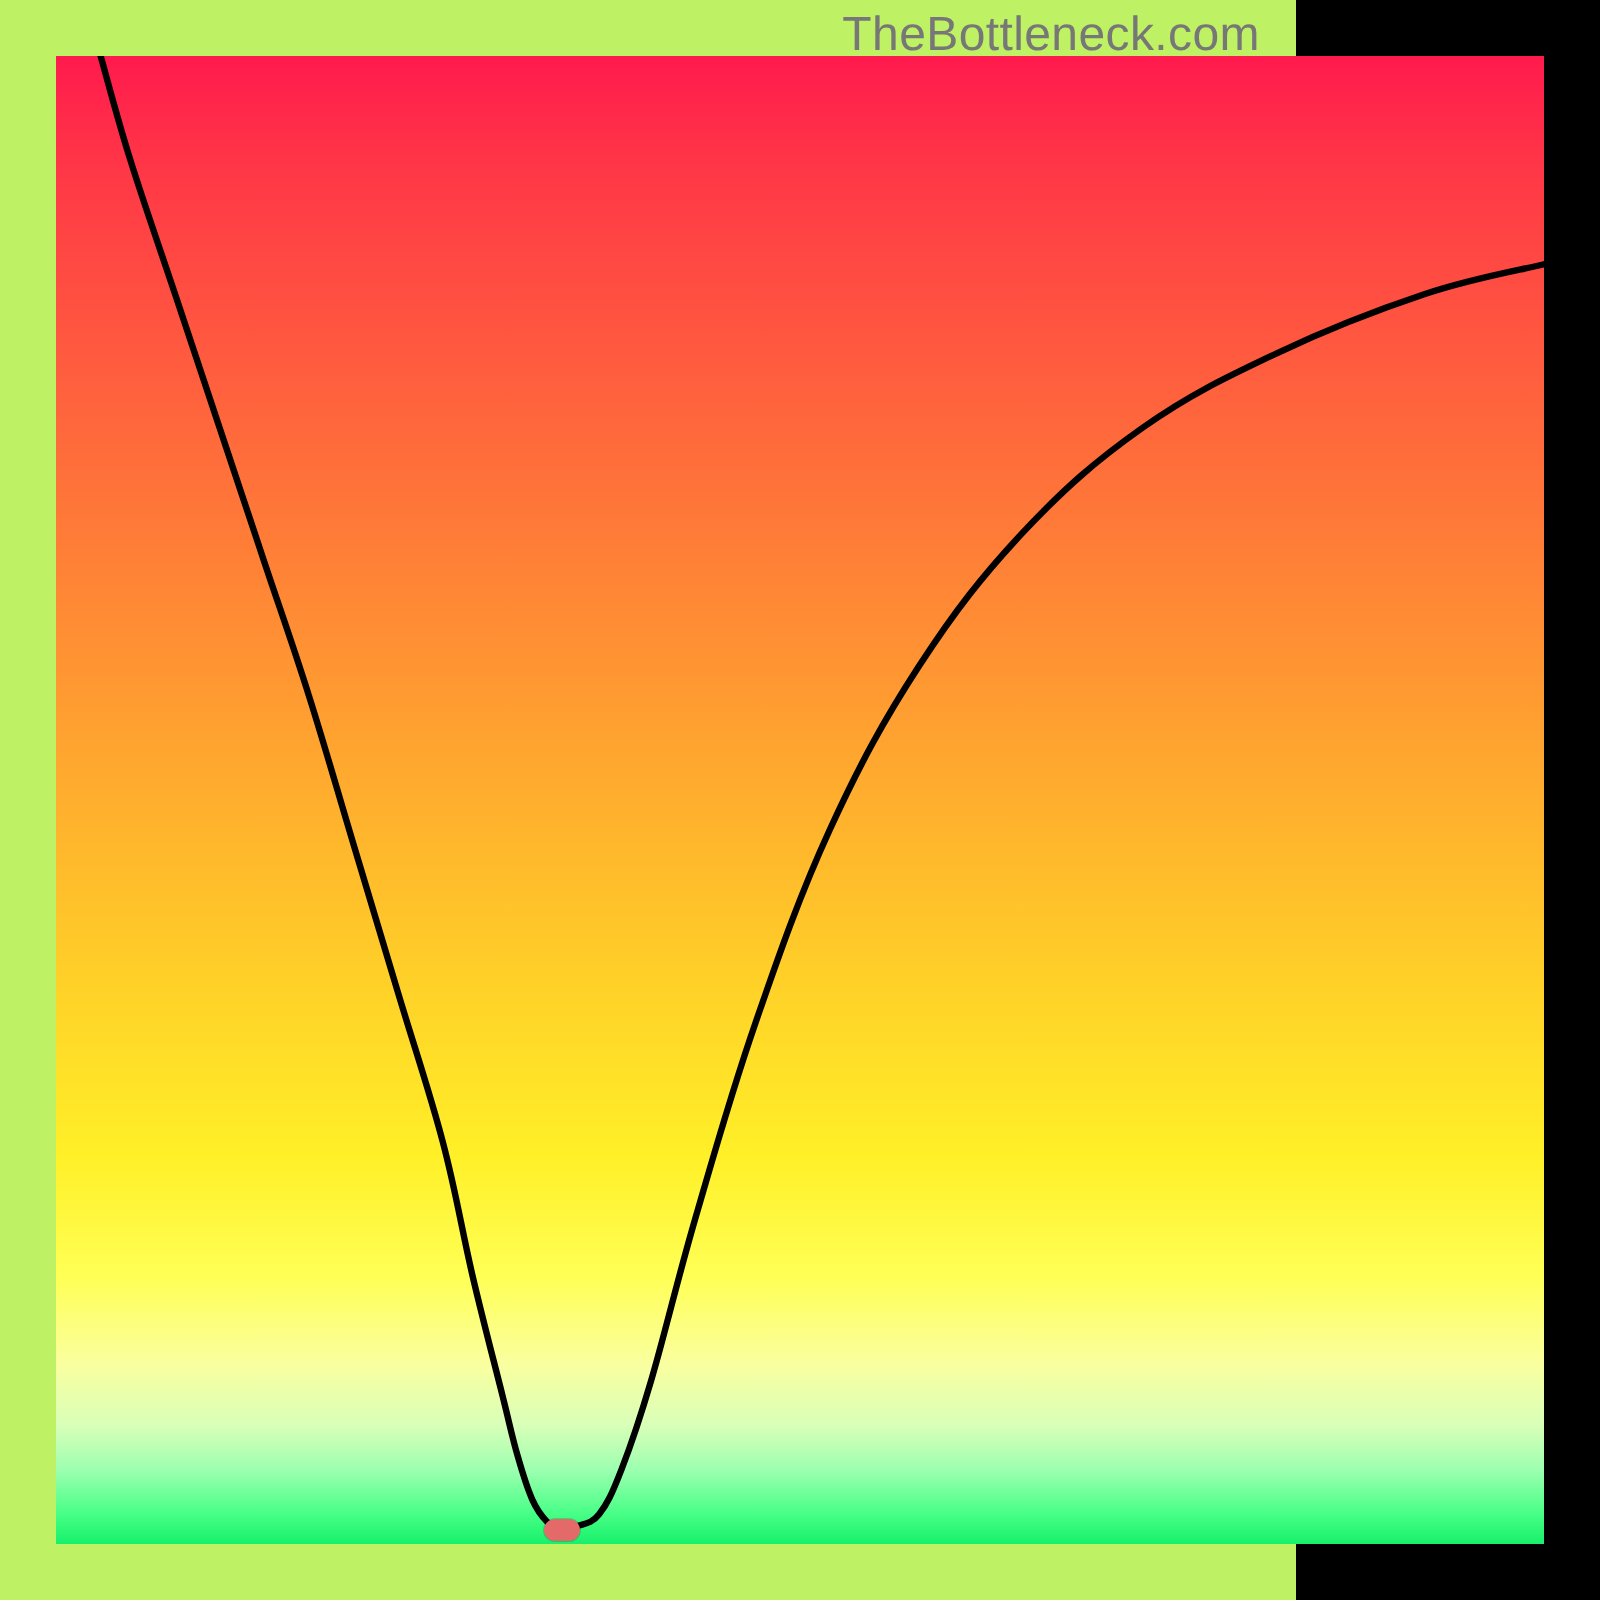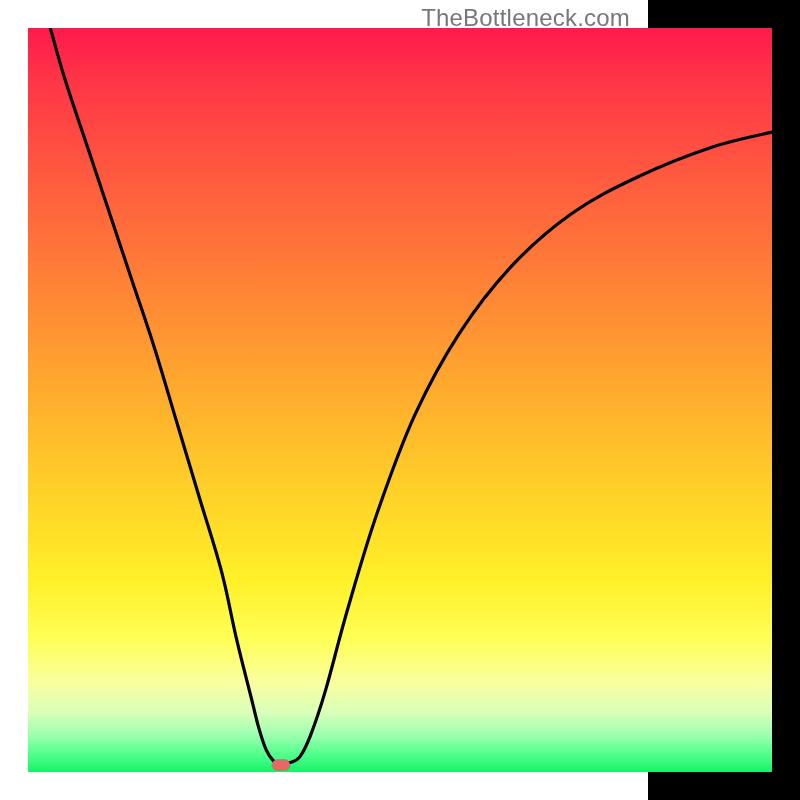--- a/index.html
+++ b/index.html
@@ -8,21 +8,21 @@
     width: 800px;
     height: 800px;
     background: #000;
     overflow: hidden;
     font-family: Arial, Helvetica, sans-serif;
   }
   .frame {
     position: relative;
     width: 648px;
     height: 800px;
-    background: #ffffff;
+    background: #bef264;
   }
   .watermark {
     position: absolute;
     top: 4px;
     right: 18px;
     color: #777;
     font-size: 24px;
     font-weight: 500;
     letter-spacing: 0.2px;
     z-index: 5;

